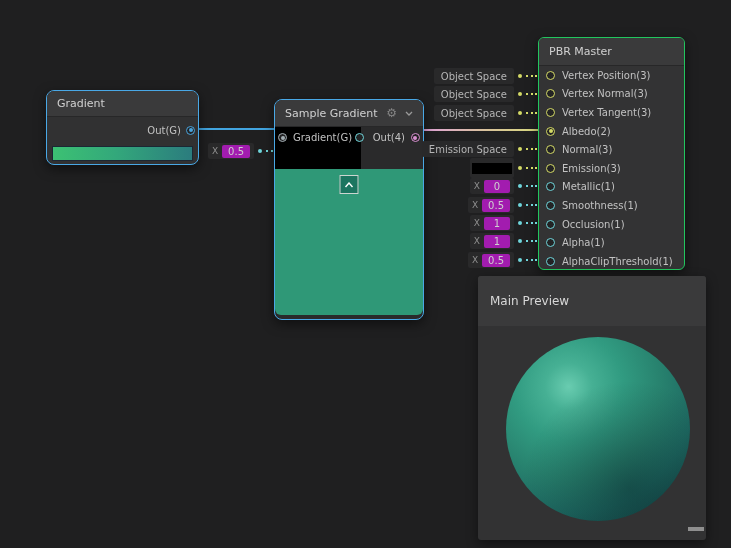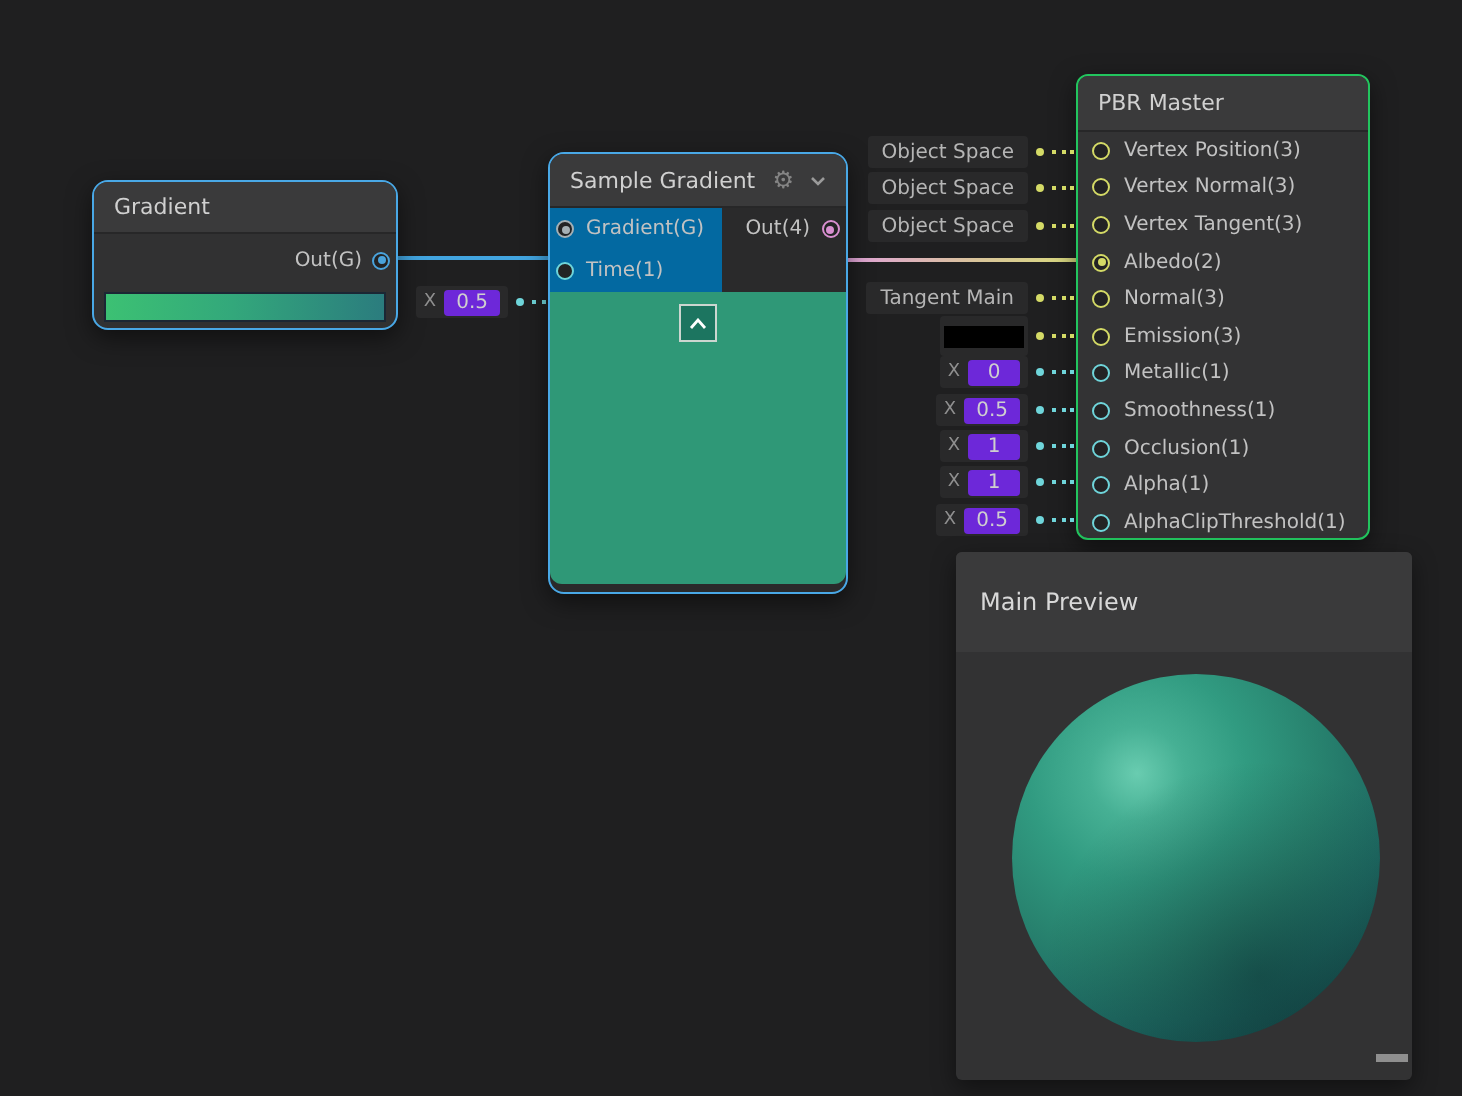--- a/index.html
+++ b/index.html
@@ -37,36 +37,36 @@
   .g-out-row{height:26px;display:flex;align-items:center;justify-content:flex-end;gap:5px;padding:0 3px 0 8px;}
   .gradient-bar{margin:3px 5px 0 5px;height:13px;border:1px solid #1b2734;
                 background:linear-gradient(90deg,#3cc173 0%,#33a87b 45%,#2b7c7e 100%);}
 
   
   .chip-row{position:absolute;display:flex;align-items:center;justify-content:flex-end;gap:4px;height:18px;}
   .chip{background:#29292a;border-radius:2px;font-size:10px;color:#b5b5b5;
         display:flex;align-items:center;padding:0 7px;height:16px;white-space:nowrap;}
   .chip.value{padding:0 4px;gap:4px;}
   .chip .x-pre{color:#8f8f8f;font-size:9px;}
-  .chip .val-box{background:#6d28d9;border-radius:2px;padding:0 6px;height:13px;line-height:13px;
+  .chip .val-box{background:#a21caf;border-radius:2px;padding:0 6px;height:13px;line-height:13px;
                  color:#cfcfcf;min-width:14px;text-align:center;}
   .chip.color-chip{padding:2px;}
   .chip .swatch{width:40px;height:11px;background:#000;}
   .conn-dot{width:4px;height:4px;border-radius:50%;flex:none;}
   .conn-dash{width:11px;height:0;flex:none;}
   .c-yellow .conn-dot{background:#d4da66;} .c-yellow .conn-dash{border-top:2px dotted #d4da66;}
   .c-cyan .conn-dot{background:#6fd5da;} .c-cyan .conn-dash{border-top:2px dotted #6fd5da;}
 
   
-  .sample-node{left:274px;top:76px;width:150px;height:221px;background:#2a2a2b;}
+  .sample-node{left:274px;top:99px;width:150px;height:221px;background:#2a2a2b;}
   .sample-node .node-title{height:27px;justify-content:space-between;}
   .sample-title-icons{display:flex;align-items:center;gap:8px;}
   .gear{font-size:12px;color:#848484;line-height:1;}
   .sg-ports{display:flex;height:42px;}
-  .sg-in-col{width:58%;background:#0369a1;display:flex;flex-direction:column;}
+  .sg-in-col{width:58%;background:#000000;display:flex;flex-direction:row;}
   .sg-out-col{width:42%;background:#2a2a2b;display:flex;flex-direction:column;}
   .sg-row{height:21px;display:flex;align-items:center;gap:6px;padding-left:3px;}
   .sg-row.out{justify-content:flex-end;padding:0 3px 0 0;}
   .sg-preview{flex:1;height:146px;background:#2f9877;position:relative;border-radius:0 0 6px 6px;}
   .collapse-btn{position:absolute;top:6px;left:50%;transform:translateX(-50%);width:17px;height:17px;
                 background:#1c7560;border:1px solid #ccd6d0;display:flex;align-items:center;justify-content:center;}
 
   
   .pbr-node{left:538px;top:37px;width:147px;height:233px;background:#333334;}
   .pbr-node .node-title{height:28px;}
@@ -204,21 +204,21 @@
     <div class="chip">Object Space</div>
     <span class="conn-dot"></span>
       <span class="conn-dash"></span>
   </div>
   <div class="chip-row c-yellow" style="right:194px;top:104px;width:110px;">
     <div class="chip">Object Space</div>
     <span class="conn-dot"></span>
       <span class="conn-dash"></span>
   </div>
   <div class="chip-row c-yellow" style="right:194px;top:140px;width:110px;">
-    <div class="chip">Tangent Main</div>
+    <div class="chip">Emission Space</div>
     <span class="conn-dot"></span>
       <span class="conn-dash"></span>
   </div>
   <div class="chip-row c-yellow" style="right:194px;top:159px;width:110px;">
     <div class="chip color-chip">
         <span class="swatch"></span>
       </div>
     <span class="conn-dot"></span>
       <span class="conn-dash"></span>
   </div>

